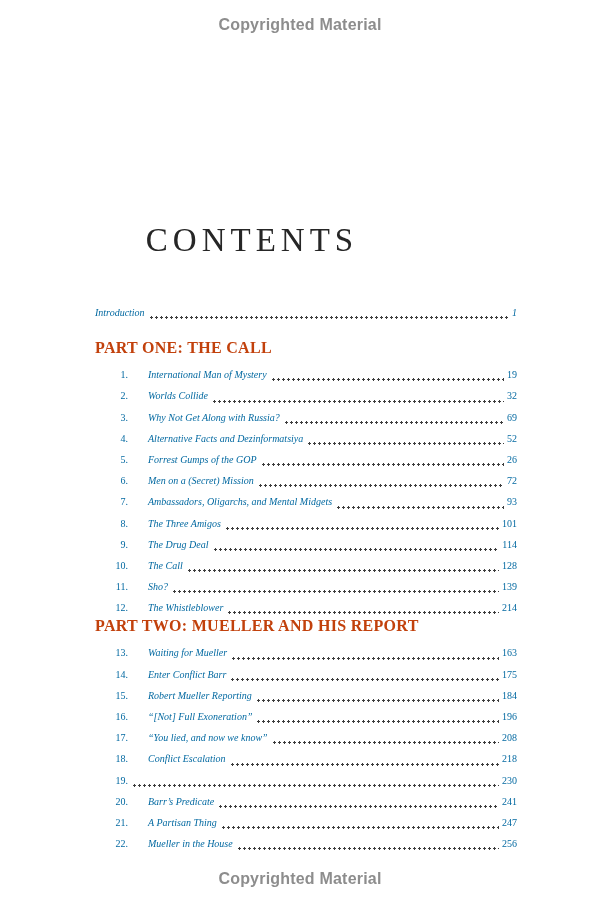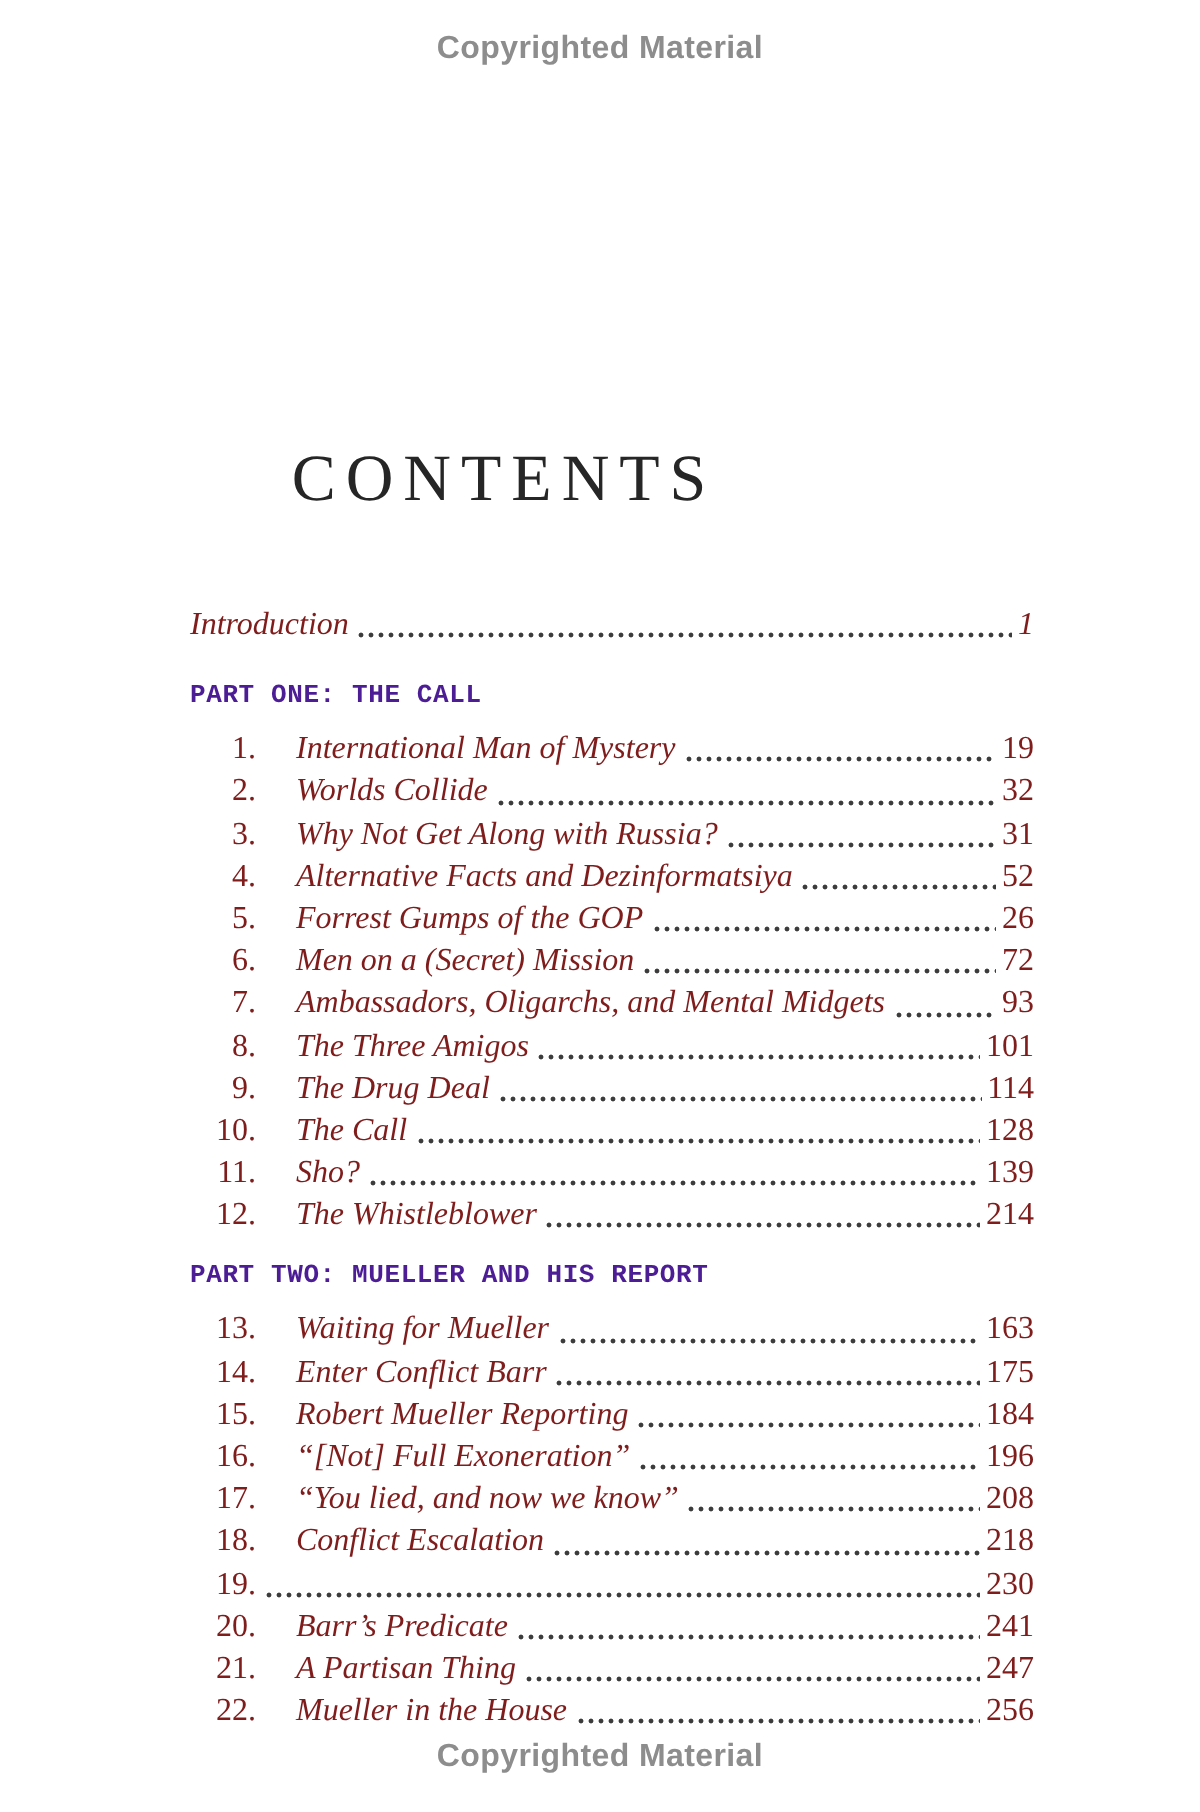--- a/index.html
+++ b/index.html
@@ -17,44 +17,44 @@
   .book-title{
     position:absolute;top:200px;left:0;width:504px;text-align:center;
     font-family:"Liberation Serif", serif;font-size:33px;font-weight:normal;
     letter-spacing:5px;color:#262626;
   }
   .toc{
     position:absolute;top:302px;left:95px;width:422px;
   }
   .toc-row{
     display:flex;align-items:baseline;
-    font-size:16px;line-height:21.2px;height:21.2px;color:#7f1d1d;
+    font-size:10px;line-height:21.2px;height:21.2px;color:#0369a1;
   }
   .toc-row .num{
     flex:none;width:33px;text-align:right;
   }
   .toc-row .title{
     flex:none;padding-left:20px;white-space:nowrap;font-style:italic;
   }
   .toc-row.intro .title{padding-left:0;font-style:italic;}
   .italic{font-style:italic;}
   .dots{
     flex:1;align-self:flex-end;height:3px;margin:0 3px 4px 5px;
     background-image:radial-gradient(circle at 1.5px 1.5px,#3c3c3c 1px,transparent 1.4px);
     background-size:5px 3px;background-repeat:repeat-x;background-position:0 bottom;
   }
   .pagenum{flex:none;white-space:nowrap;}
   .intro .pagenum{font-style:italic;}
   .part-heading{
-    font-family:Liberation Mono, monospace;font-weight:bold;
-    font-size:13px;letter-spacing:0.3px;color:#4c1d95;
+    font-family:Liberation Serif, serif;font-weight:bold;
+    font-size:16px;letter-spacing:0.3px;color:#c2410c;
     line-height:16px;
   }
   .part-heading.one{margin-top:17px;margin-bottom:8px;}
-  .part-heading.two{margin-top:12px;margin-bottom:8px;}
+  .part-heading.two{margin-bottom:8px;}
   .chapter-list{display:block;}
 </style>
 </head>
 <body>
 
 <div class="copyright top">Copyrighted Material</div>
 
 <h1 class="book-title">CONTENTS</h1>
 
 <div class="toc">
@@ -76,21 +76,21 @@
       <div class="toc-row">
         <span class="num">2.</span>
         <span class="title">Worlds Collide</span>
         <span class="dots"></span>
         <span class="pagenum">32</span>
       </div>
       <div class="toc-row">
         <span class="num">3.</span>
         <span class="title">Why Not Get Along with Russia?</span>
         <span class="dots"></span>
-        <span class="pagenum">31</span>
+        <span class="pagenum">69</span>
       </div>
       <div class="toc-row">
         <span class="num">4.</span>
         <span class="title">Alternative Facts and Dezinformatsiya</span>
         <span class="dots"></span>
         <span class="pagenum">52</span>
       </div>
       <div class="toc-row">
         <span class="num">5.</span>
         <span class="title">Forrest Gumps of the GOP</span>

